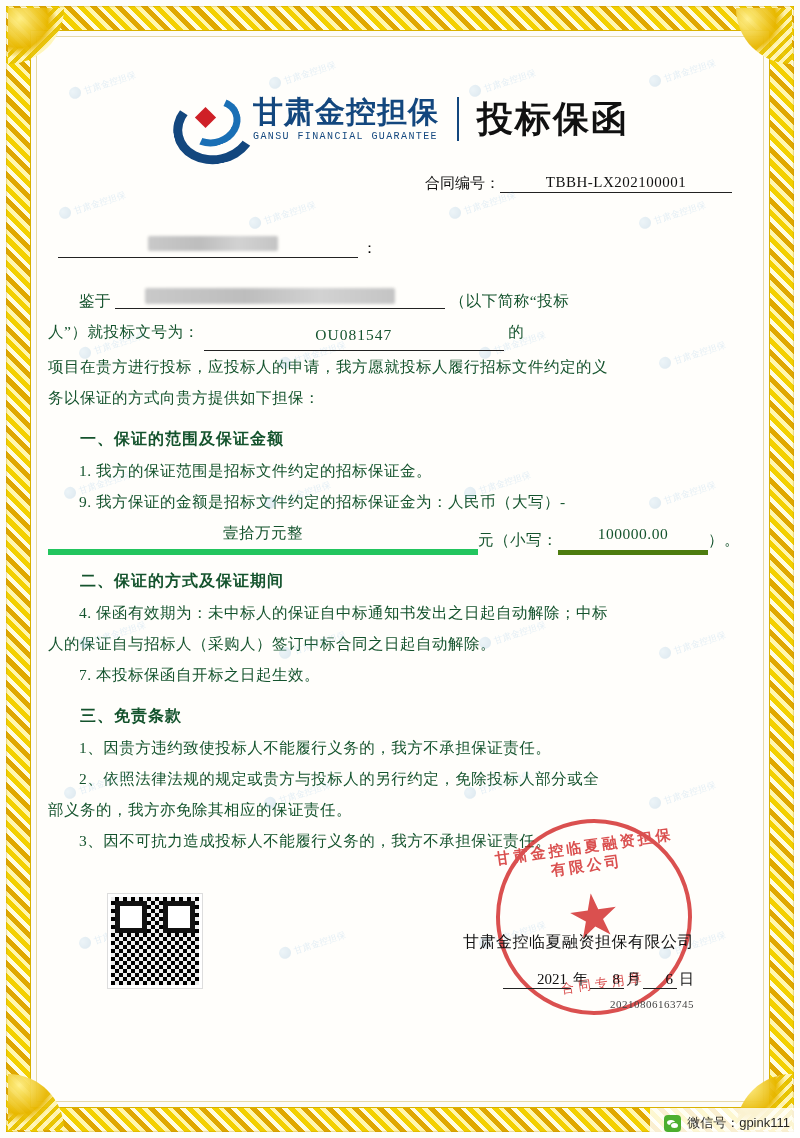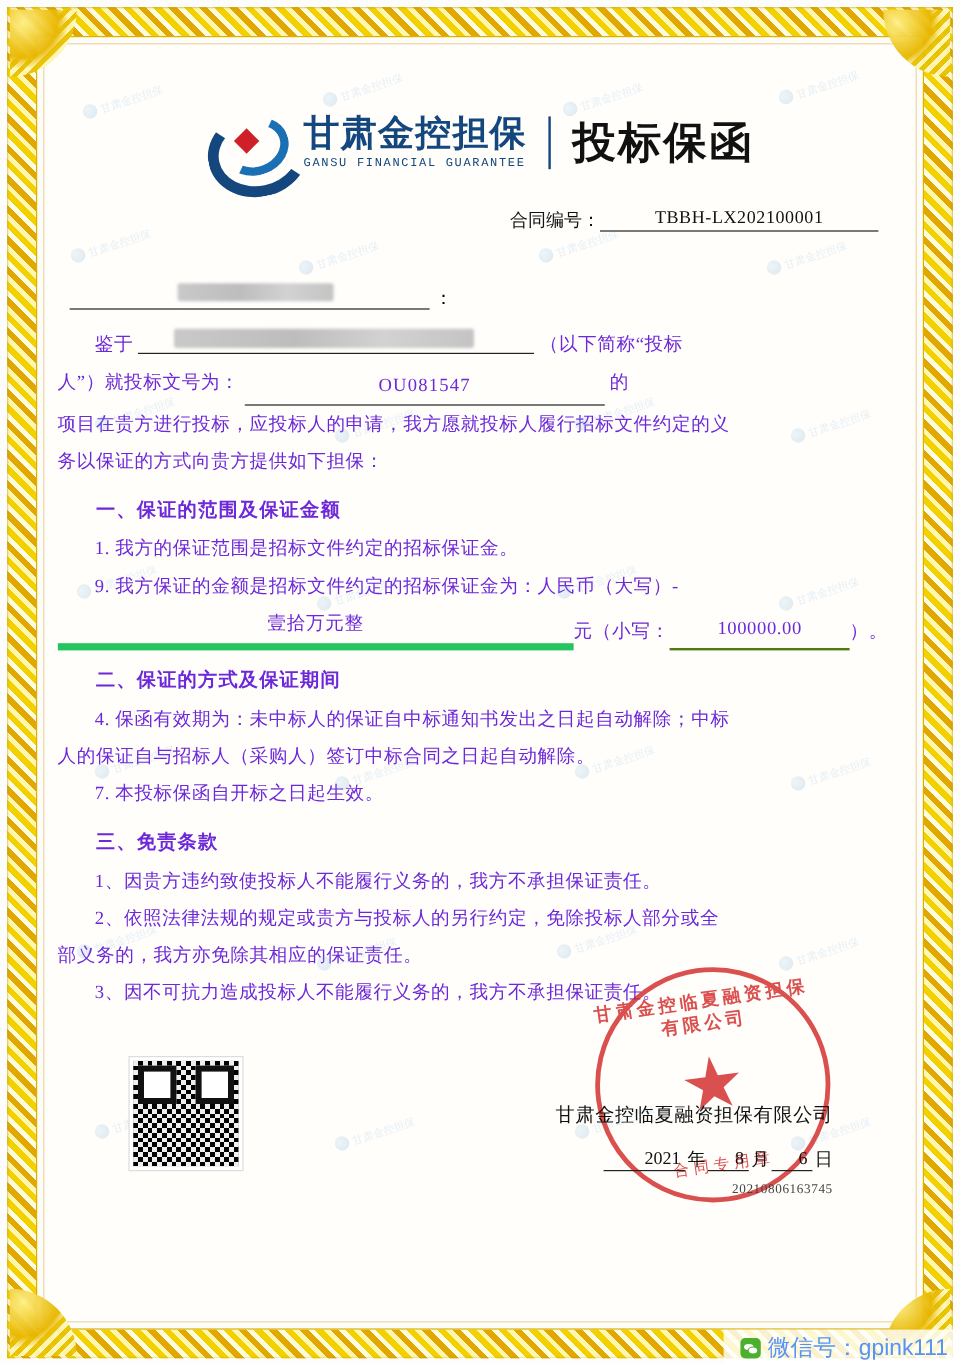--- a/index.html
+++ b/index.html
@@ -213,24 +213,24 @@
     filter: blur(1.4px);
     border-radius: 2px;
   }
   .addressee .redact {
     left: 90px; top: 1px; width: 130px; height: 15px;
   }
   .addressee .colon { margin-left: 4px; }
 
   
   .body-text {
-    margin-top: 14px;
+    margin-top: 27px;
     font-size: 15.5px;
     line-height: 2.0;
-    color: #6d28d9;
+    color: #14532d;
     letter-spacing: .5px;
   }
   .p { text-indent: 2em; margin: 0; }
   .p-flow { text-indent: 0; margin: 0; }
   .inline-blank {
     display: inline-block;
     border-bottom: 1px solid #222;
     text-align: center;
     vertical-align: -3px;
     position: relative;
@@ -258,21 +258,21 @@
     font-size: 15.5px;
   }
   .amount-cn-blank {
     flex: 0 0 430px;
     border-bottom: 6px solid #22c55e;
     text-align: center;
     padding-bottom: 1px;
   }
   .amount-num-blank {
     display: inline-block;
-    border-bottom: 2px solid #4d7c0f;
+    border-bottom: 5px solid #4d7c0f;
     width: 150px;
     text-align: center;
     font-family: "Liberation Serif", serif;
     padding-bottom: 1px;
   }
 
   
   .footer-block {
     position: relative;
     margin-top: 18px;
@@ -382,22 +382,22 @@
   .wechat-bar {
     position: absolute;
     right: 0;
     bottom: 0;
     height: 30px;
     display: flex;
     align-items: center;
     gap: 6px;
     padding: 0 10px 0 14px;
     background: rgba(255,255,255,.82);
-    font-size: 19px;
-    color: #3b82f6;
+    font-size: 13px;
+    color: #000000;
     font-family: "Liberation Sans", sans-serif;
     margin-left: 40px;
   }
   .wechat-icon {
     width: 17px; height: 17px;
     border-radius: 4px;
     background: #4caf2f;
     position: relative;
   }
   .wechat-icon::before {

